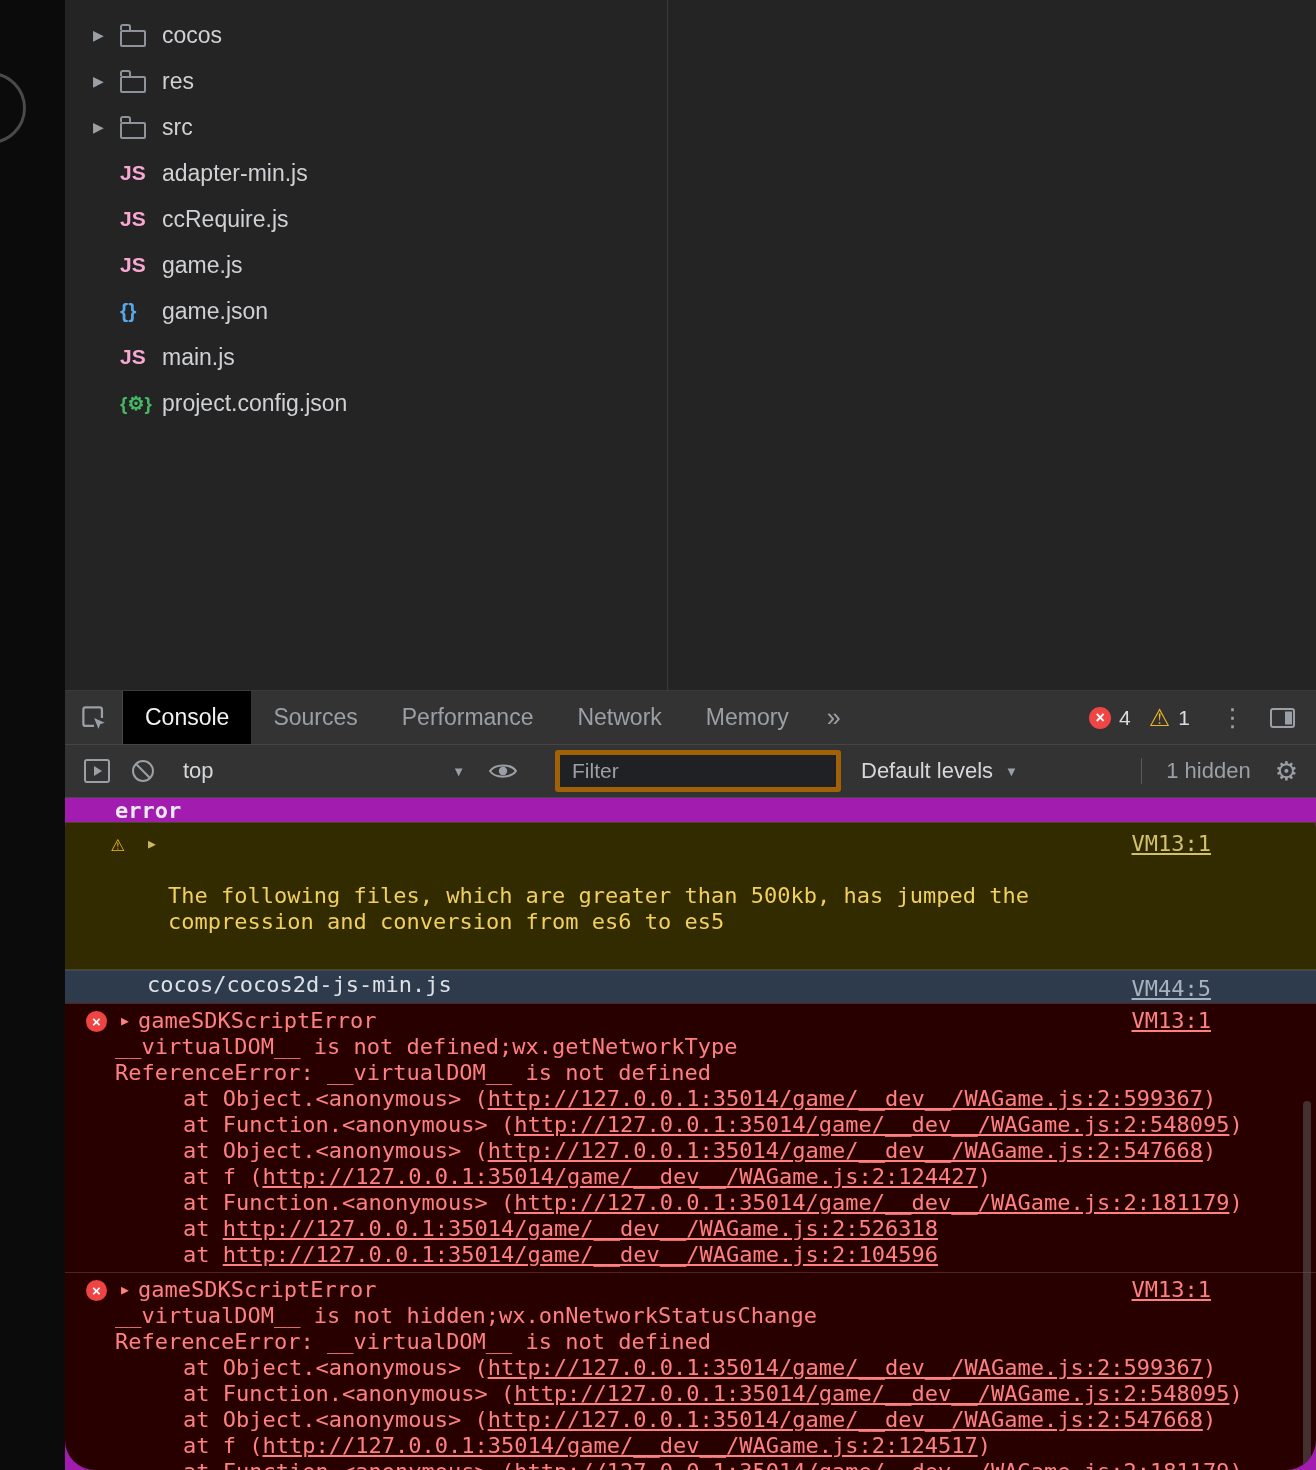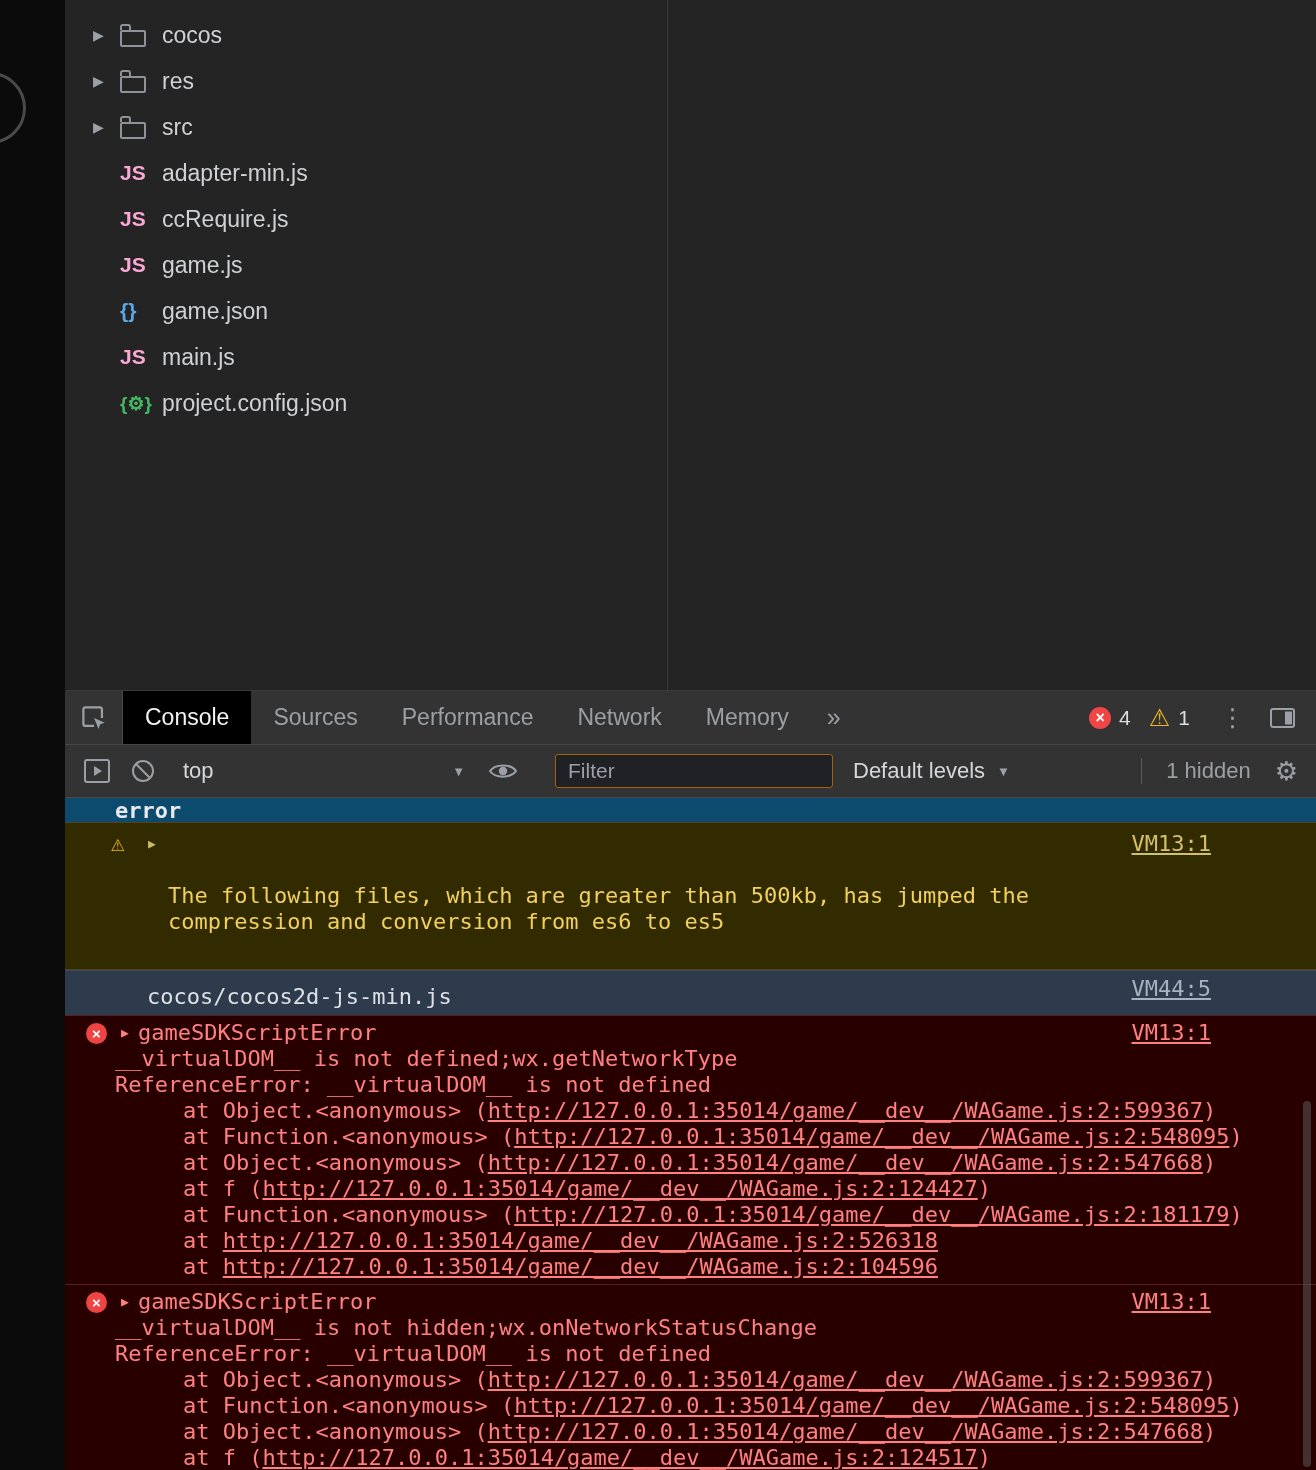--- a/index.html
+++ b/index.html
@@ -22,61 +22,61 @@
   .tree-item .arrow{width:27px;flex:none;font-size:14px;color:#9aa0a6;}
   .tree-item .ficon{width:42px;flex:none;display:flex;align-items:center;}
   .icon-js{color:#f9a8d4;font-weight:700;font-size:21px;}
   .icon-json{color:#58a8e8;font-weight:700;font-size:21px;}
   .icon-config{color:#45b964;font-weight:700;font-size:19px;}
   .icon-folder{display:inline-block;width:26px;height:17px;border:2px solid #8e939b;border-radius:2px;
     position:relative;margin-top:7px;box-sizing:border-box;}
   .icon-folder::before{content:"";position:absolute;top:-8px;left:-2px;width:11px;height:6px;
     border:2px solid #8e939b;border-bottom:none;border-radius:3px 3px 0 0;box-sizing:border-box;}
   
-  #console{position:absolute;left:0;top:691px;right:0;bottom:0;display:flex;flex-direction:column;background:#0c4a6e;}
+  #console{position:absolute;left:0;top:691px;right:0;bottom:0;display:flex;flex-direction:column;background:#a21caf;}
   
   #tabbar{height:53px;background:#333;display:flex;align-items:stretch;flex:none;border-bottom:1px solid #454545;}
   .inspect-btn{width:57px;display:flex;align-items:center;justify-content:center;border-right:1px solid #474747;flex:none;}
   .tab{padding:0 22px;display:flex;align-items:center;color:#9aa0a6;font-size:23px;cursor:default;}
   .tab.active{background:#000;color:#f1f3f4;}
   .more-tabs{display:flex;align-items:center;color:#9aa0a6;font-size:25px;padding:0 16px;}
   .tab-right{margin-left:auto;display:flex;align-items:center;padding-right:16px;gap:8px;}
   .err-badge{width:22px;height:22px;border-radius:50%;background:#f04545;color:#fff;font-size:16px;font-weight:700;
     display:flex;align-items:center;justify-content:center;line-height:1;}
   .count{color:#dadce0;font-size:21px;margin-right:10px;}
   .warn-glyph{color:#f0b421;font-size:24px;line-height:1;}
   .kebab{color:#9aa0a6;font-size:25px;padding:0 12px;}
   .dock-btn{display:flex;align-items:center;padding:0 4px;}
   
   #toolbar{height:52px;background:#333;display:flex;align-items:center;flex:none;
     border-bottom:1px solid #4a4a4a;padding:0 16px;gap:14px;}
   .tb-icon{display:flex;align-items:center;justify-content:center;width:32px;height:32px;flex:none;}
   .context-select{display:flex;align-items:center;width:290px;color:#d5d7da;font-size:22px;padding-left:10px;flex:none;}
   .caret{color:#9aa0a6;font-size:13px;}
   .context-select .caret{margin-left:auto;padding-right:8px;}
-  input.filter{width:252px;height:32px;background:#202124;border:1px solid #a16207;border-radius:3px;
+  input.filter{width:252px;height:32px;background:#202124;border:5px solid #a16207;border-radius:3px;
     color:#e8eaed;font-size:21px;padding:0 12px;outline:none;margin-left:22px;flex:none;
     font-family:"Liberation Sans",sans-serif;}
   input.filter::placeholder{color:#9aa0a6;}
   .levels{display:flex;align-items:center;gap:12px;color:#d5d7da;font-size:22px;margin-left:6px;text-align:center;}
   .tb-sep{width:1px;height:26px;background:#5a5a5a;margin-left:auto;}
   .hidden-label{color:#9aa0a6;font-size:22px;margin:0 10px;}
   .gear{color:#9aa0a6;font-size:26px;line-height:1;margin-right:2px;}
   
-  #messages{flex:1;overflow:hidden;position:relative;font-family:"DejaVu Sans Mono",monospace;}
+  #messages{flex:1;overflow:hidden;position:relative;font-family:"DejaVu Sans Mono",monospace;border-radius:30px;}
   .msg{position:relative;border-top:1px solid #3a3a3a;font-size:22px;line-height:26px;color:#e8eaed;}
   .msg.partial{border-top:none;height:24px;padding-left:50px;overflow:hidden;font-weight:600;}
   .msg.warn{background:#332b00;border-top:1px solid #4e4424;border-bottom:1px solid #4e4424;
     color:#f1d05e;padding:8px 110px 8px 103px;white-space:pre-line;}
   .warn .warn-icon{position:absolute;left:46px;top:9px;font-size:23px;color:#f0b421;line-height:1;}
   .exp-arrow{font-size:13px;line-height:26px;}
   .warn .exp-arrow{position:absolute;left:83px;top:8px;color:#cdb860;}
   .src-link{position:absolute;right:105px;top:8px;text-decoration:underline;cursor:pointer;}
   .warn .src-link{color:#d3c06c;}
-  .msg.logrow{background:#2e3b4d;border-top:1px solid #3d4a5d;padding:13px 110px 5px 82px;color:#dde1e6;}
+  .msg.logrow{background:#2e3b4d;border-top:1px solid #3d4a5d;padding:1px 110px 5px 82px;color:#dde1e6;}
   .logrow .src-link{color:#a8b2be;top:5px;}
   .msg.error-block{background:#290000;border-top:1px solid #552222;color:#ff8080;padding:4px 30px 4px 0;}
   .error-block .src-link{color:#ff8080;top:4px;}
   .err-head{position:relative;padding-left:73px;}
   .err-icon{position:absolute;left:21px;top:3px;width:21px;height:21px;border-radius:50%;background:#ee4444;
     color:#fff;font-size:15px;font-weight:700;display:flex;align-items:center;justify-content:center;
     font-family:"Liberation Sans",sans-serif;}
   .err-head .exp-arrow{position:absolute;left:56px;top:0;color:#ff8080;}
   .err-line{padding-left:50px;}
   .stack-line{padding-left:99px;white-space:nowrap;margin-left:19px;}

